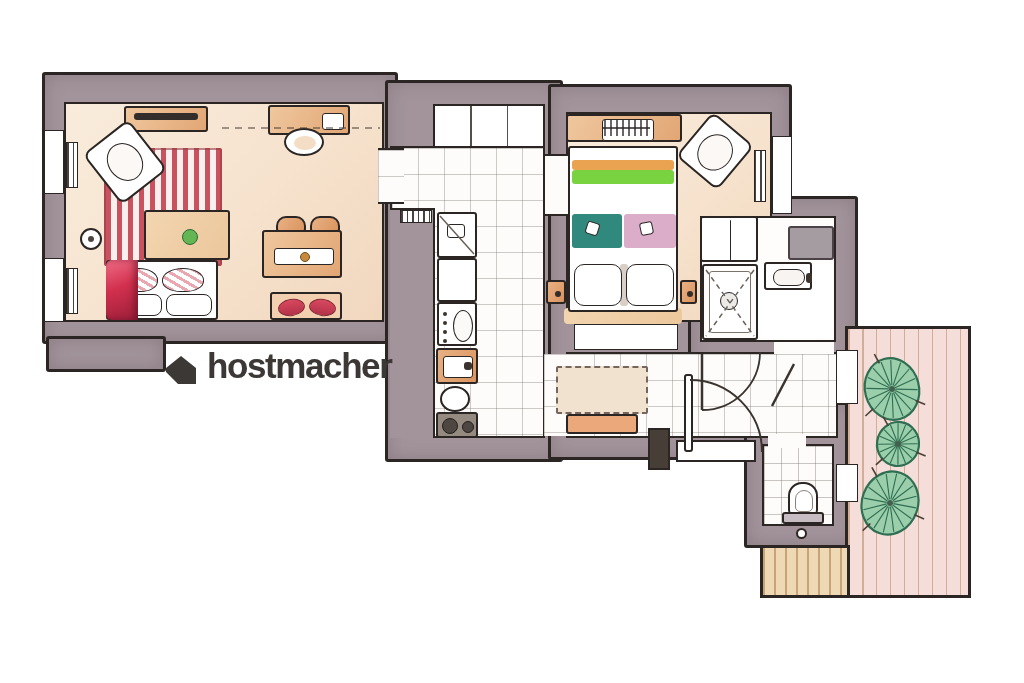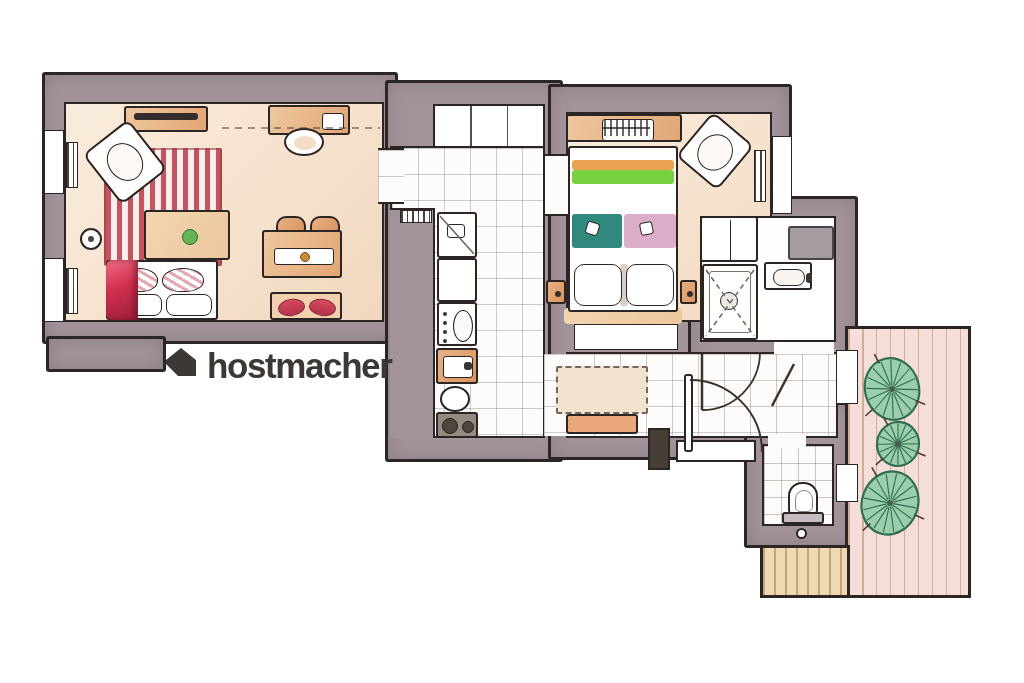--- a/index.html
+++ b/index.html
@@ -18,21 +18,21 @@
   .wood2{background:linear-gradient(120deg,#e9b083,#da9560)}
   .woodL{background:linear-gradient(120deg,#f2d5b0,#ecc79c)}
   .hatch{position:absolute;border:1.5px solid var(--ink,#2b2624);background-color:#fff;background-image:repeating-linear-gradient(to right,rgba(40,34,30,.85) 0 1.5px,transparent 1.5px 5.5px);z-index:4}
   .win{position:absolute;background:#fff;border:1.5px solid var(--ink,#2b2624);z-index:3}
   .open{position:absolute;background:#fdfcfa;z-index:3}
   .rug{position:absolute;z-index:3;background:repeating-linear-gradient(to right,var(--rug-red,#c8525e) 0 5px,#f9efec 5px 11px);border:2px solid rgba(150,60,68,.6);border-radius:2px}
   .pillowstripe{background:repeating-linear-gradient(30deg,#fff 0 4px,var(--accent-pink,#eba7b0) 4px 7px)}
   .deck{position:absolute;border:3px solid var(--ink,#2b2624);background-color:var(--deck,#f5ded9);background-image:repeating-linear-gradient(to right,rgba(164,107,58,.42) 0 1.5px,transparent 1.5px 14px);z-index:1}
   .deckTan{background-color:#eed9b4;background-image:repeating-linear-gradient(to right,rgba(150,100,45,.45) 0 1.5px,transparent 1.5px 11px)}
   .overlay{position:absolute;left:0;top:0;z-index:5;pointer-events:none}
-  .logo{position:absolute;left:164px;top:346px;display:flex;align-items:flex-start;gap:9px;z-index:6}
+  .logo{position:absolute;left:164px;top:346px;display:flex;align-items:flex-end;gap:9px;z-index:6}
   .logo span{font-size:35px;font-weight:700;letter-spacing:-1.4px;color:var(--logo-color,#3b3835)}
   .cabinets{position:absolute;z-index:2;background:#fff;border:2px solid var(--ink,#2b2624);background-image:repeating-linear-gradient(to right,transparent 0 35px,rgba(40,35,30,.8) 35px 36.5px)}
 </style>
 </head>
 <body>
 
 <div id="plan">
 
   <div class="wallslab" style="left:42px;top:72px;width:356px;height:272px"></div>
   <div class="wallslab" style="left:46px;top:336px;width:120px;height:36px"></div>

